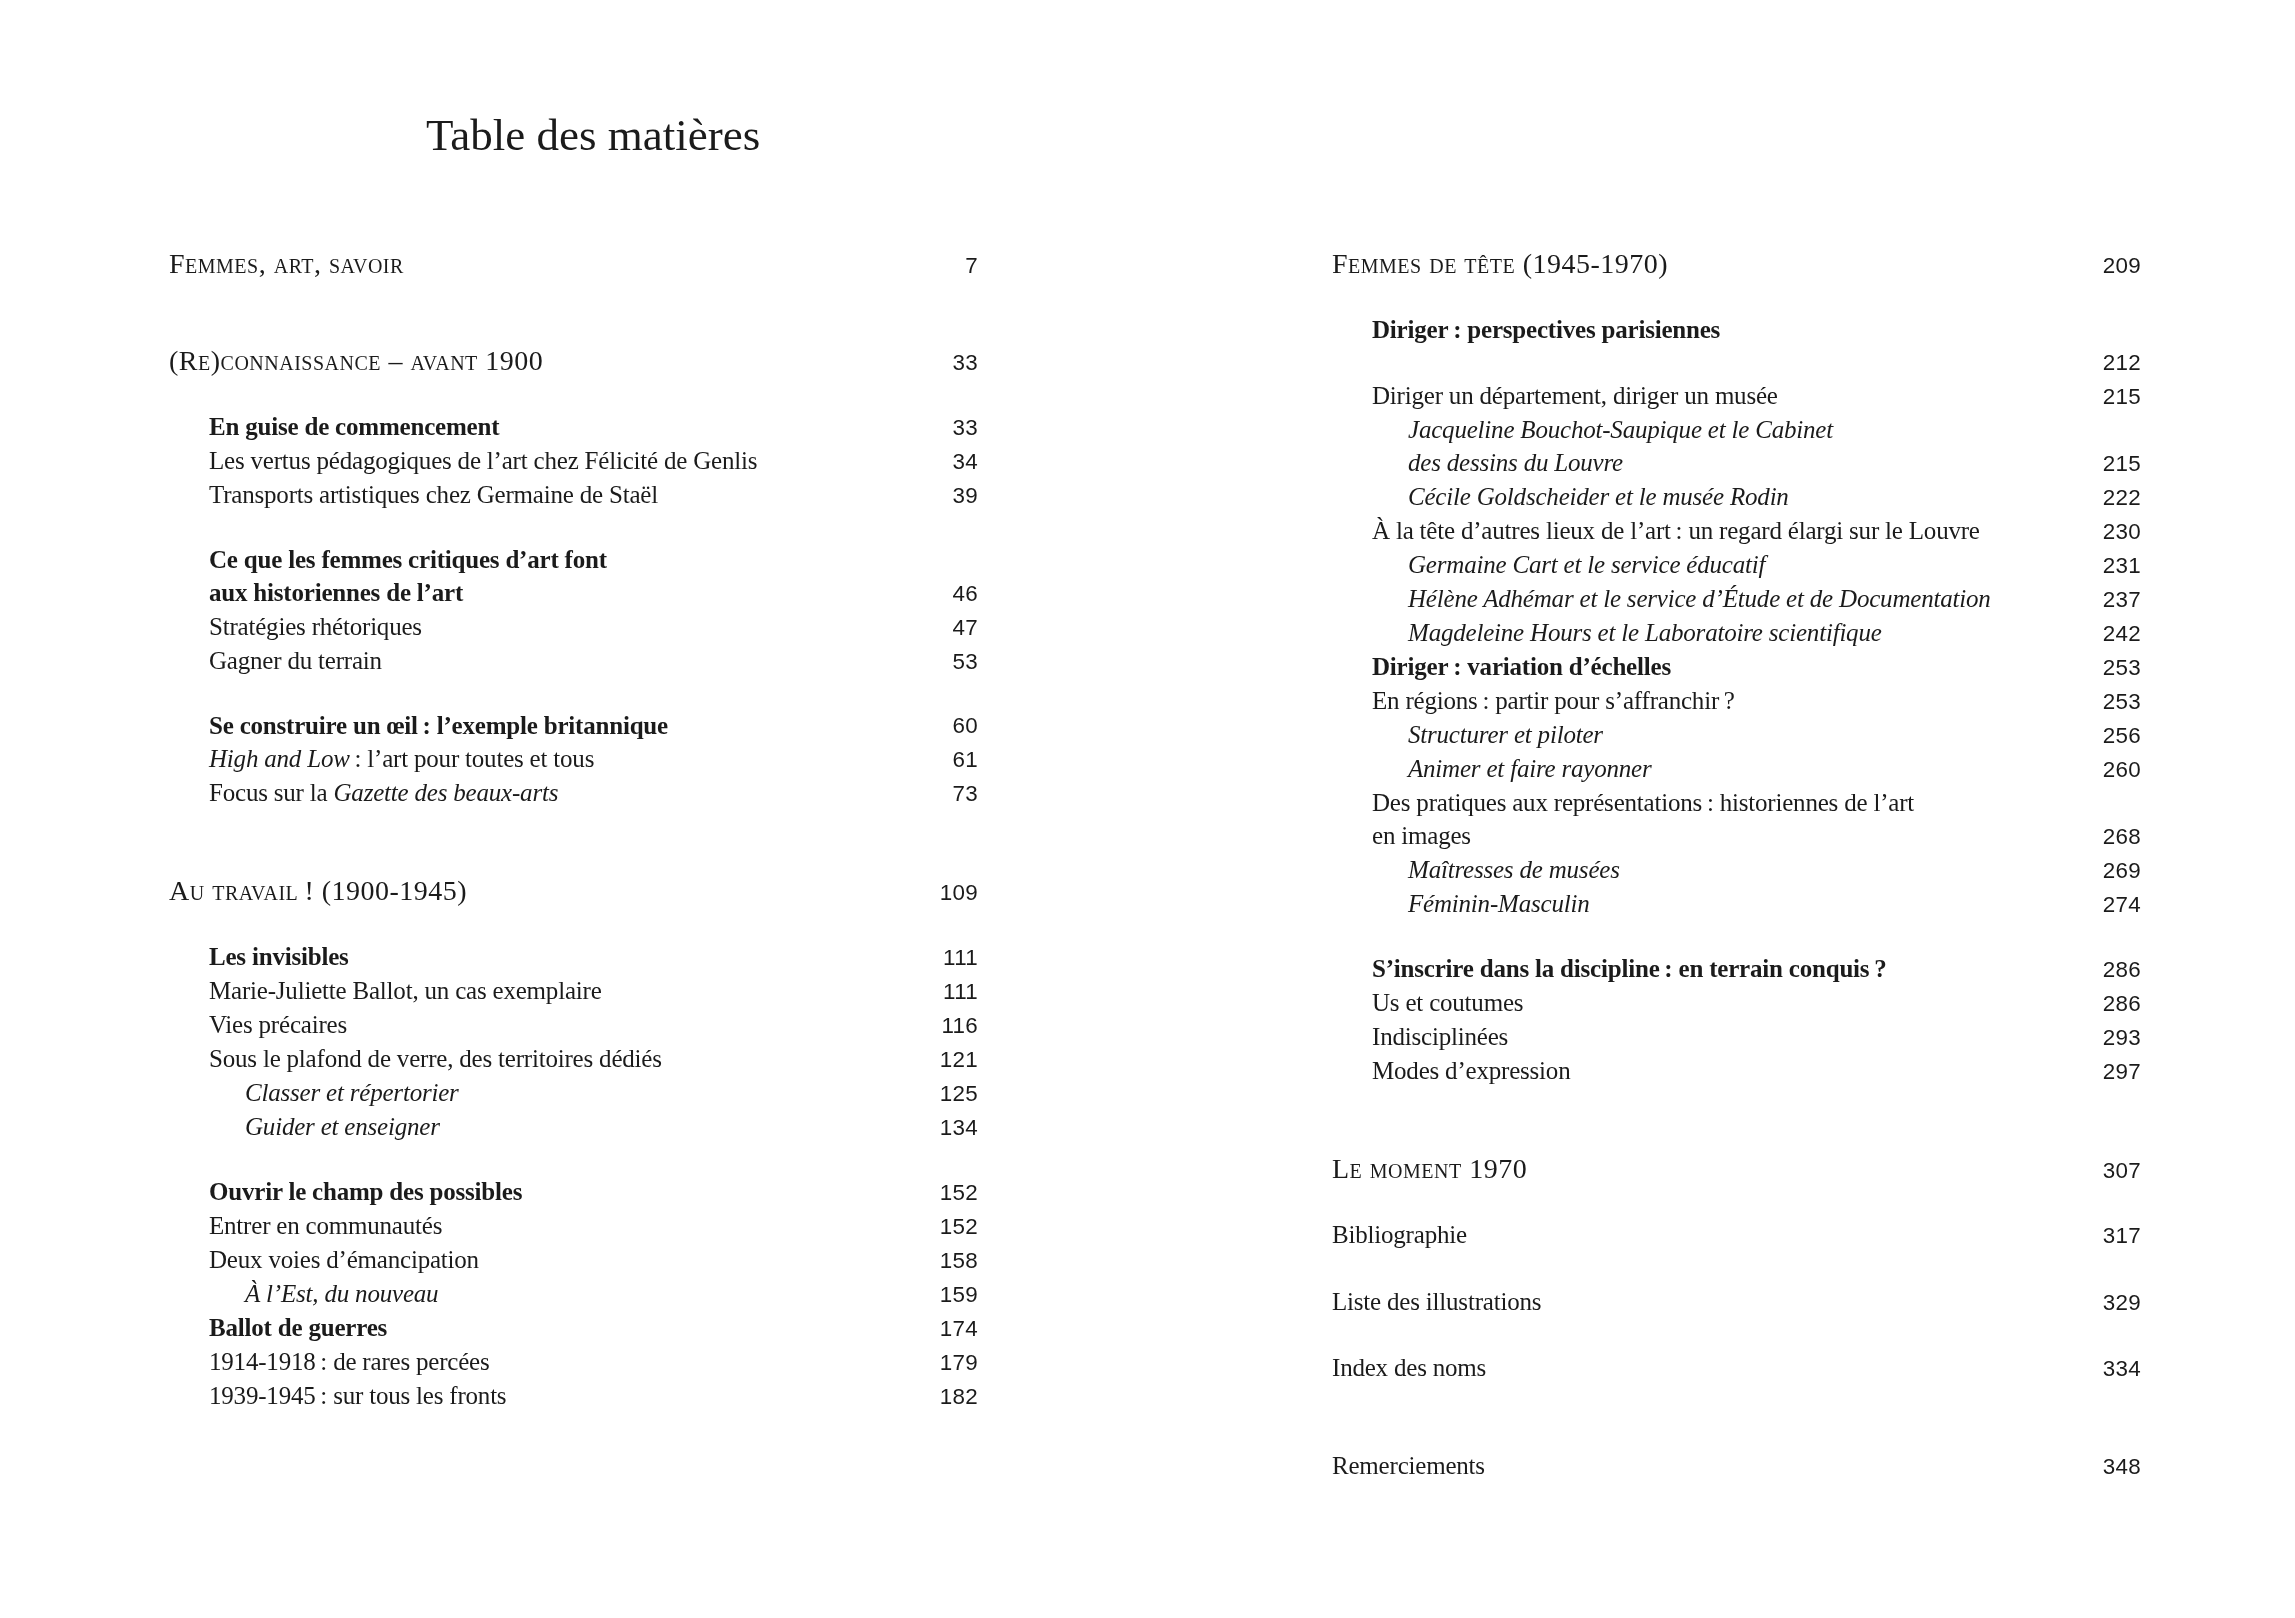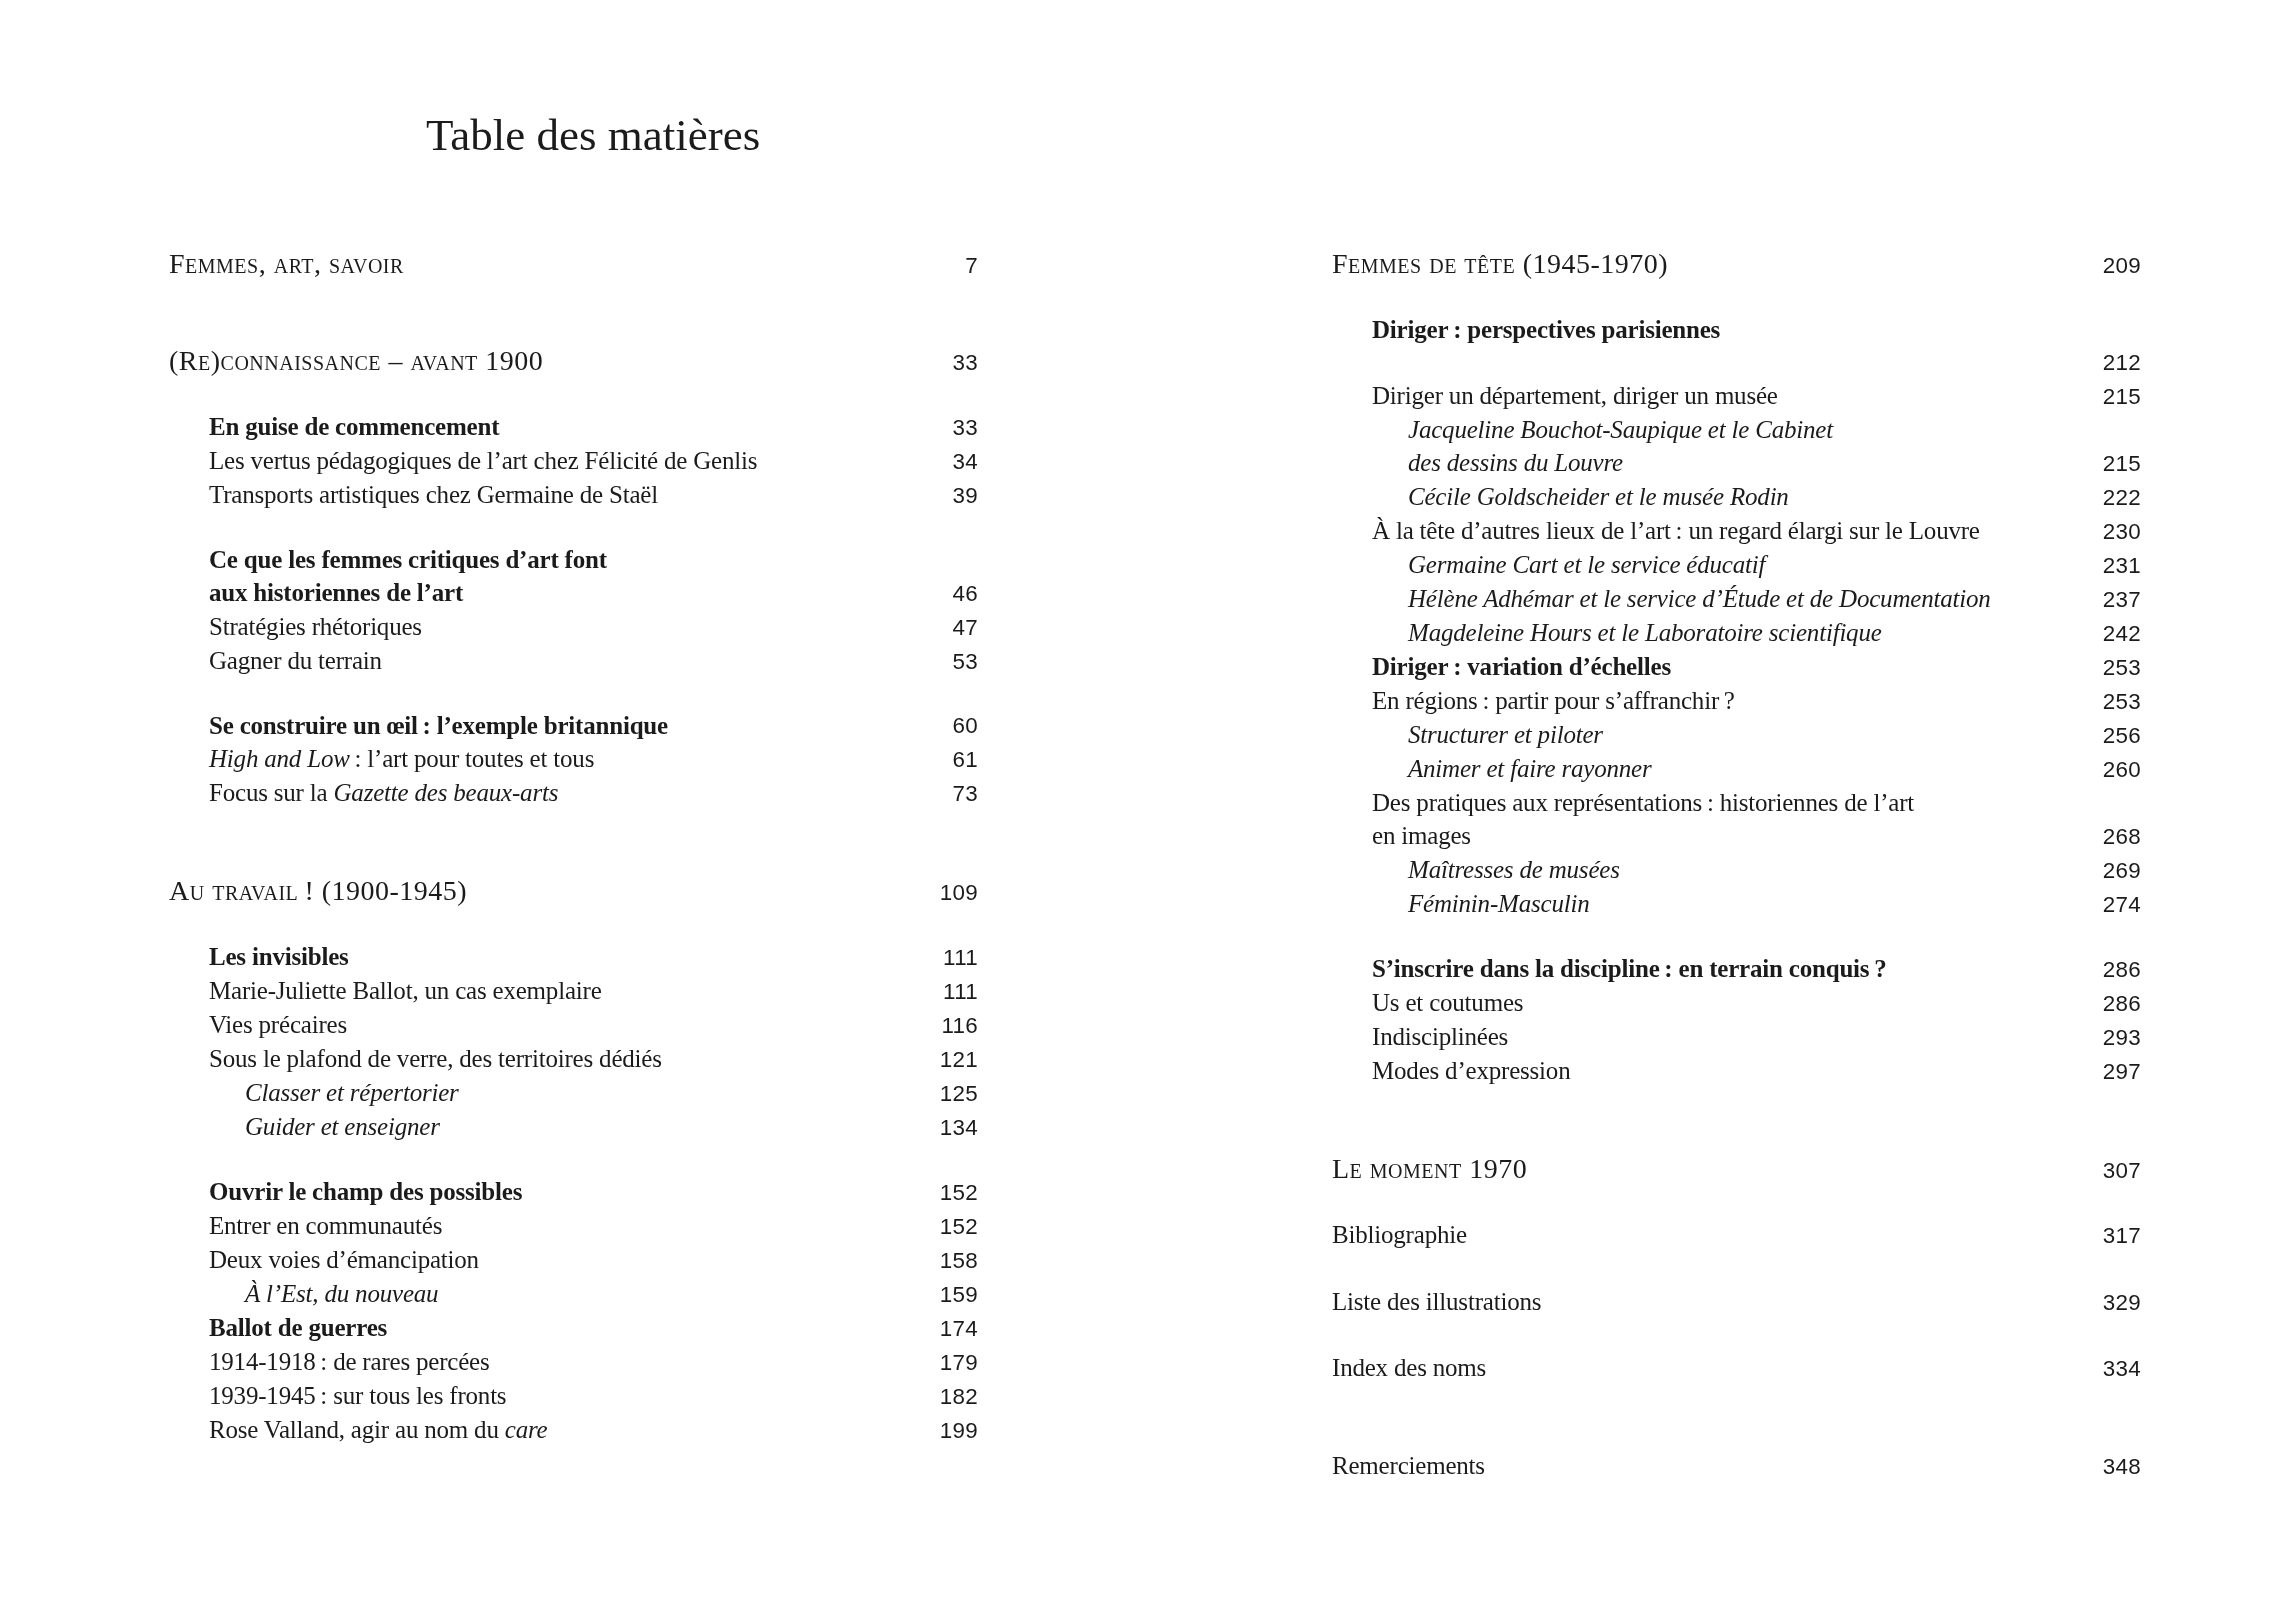--- a/index.html
+++ b/index.html
@@ -160,24 +160,20 @@
         <span class="num">174</span>
       </div>
       <div class="row plain ind1">
         <span class="label"><span>1914-1918 : de rares percées</span></span>
         <span class="num">179</span>
       </div>
       <div class="row plain ind1">
         <span class="label"><span>1939-1945 : sur tous les fronts</span></span>
         <span class="num">182</span>
       </div>
-      <div class="row plain ind1">
-        <span class="label"><span>Rose Valland, agir au nom du </span><span class="it">care</span></span>
-        <span class="num">199</span>
-      </div>
     </div>
 
   <div class="col col-right">
       <div class="row section ind0">
         <span class="label"><span>Femmes de tête (1945-1970)</span></span>
         <span class="num">209</span>
       </div>
       <div class="row bold ind1" style="margin-top: 31px; flex-direction: column;">
         <span class="label"><span>Diriger : perspectives parisiennes</span></span>
         <span class="num">212</span>

